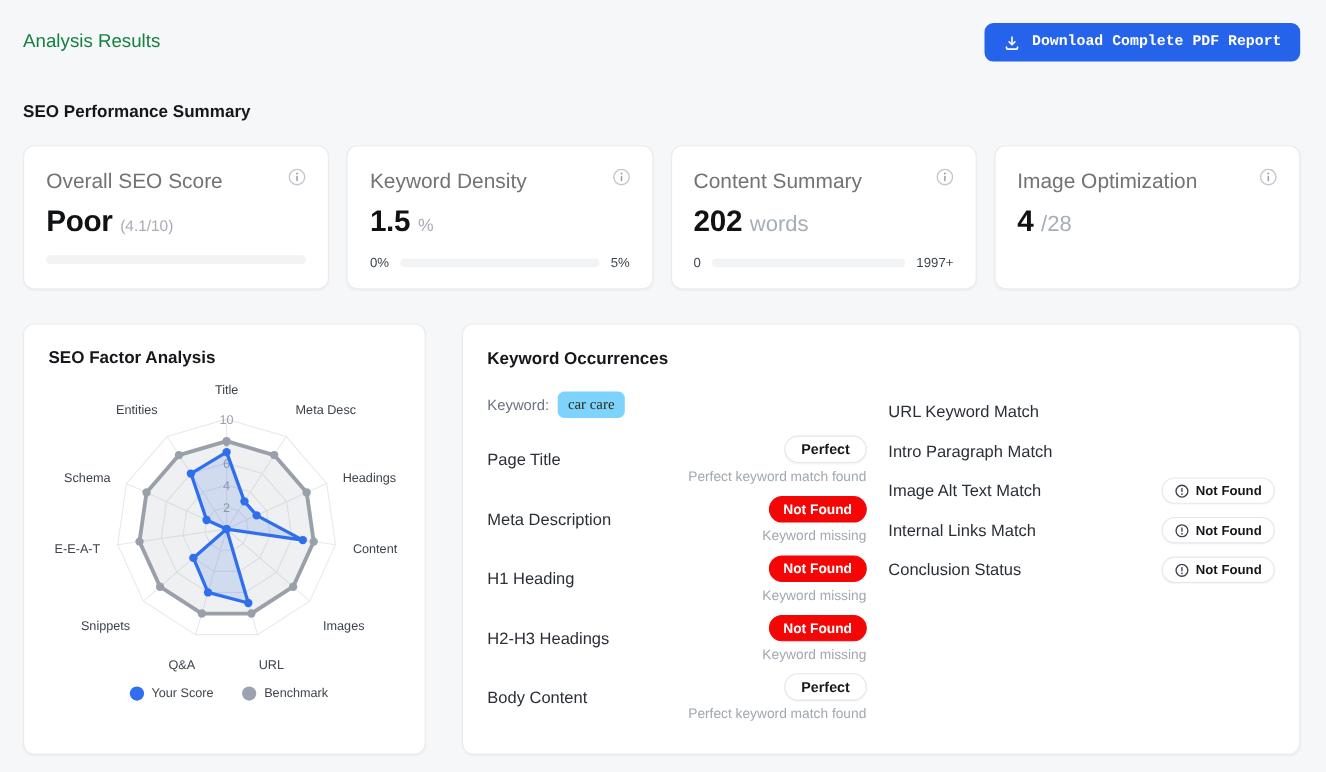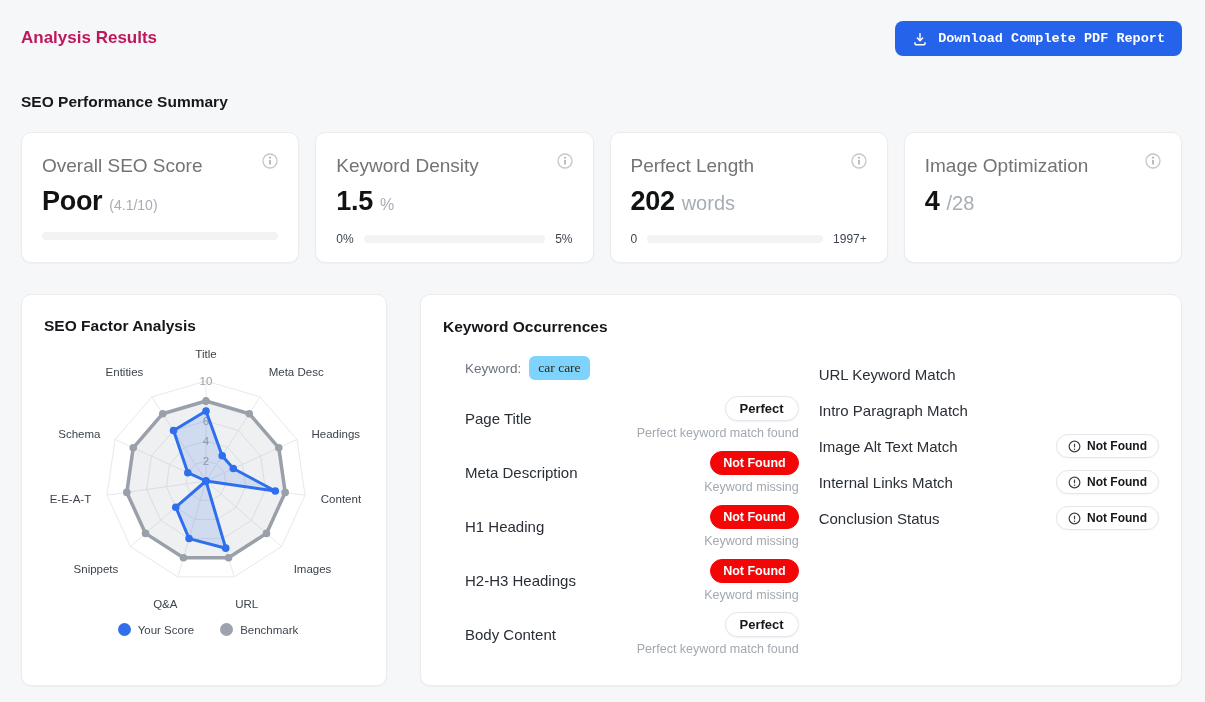--- a/index.html
+++ b/index.html
@@ -6,21 +6,21 @@
   html,body { width:1205px; height:702px; overflow:hidden; }
   body {
     font-family:"Liberation Sans", sans-serif;
     background:#f6f7f9;
     color:#17181a;
   }
   .page { padding:21px 23px 0 21px; }
 
   
   .hdr { display:flex; justify-content:space-between; align-items:flex-start; margin-bottom:37px; }
-  .hdr-title { font-size:17px; font-weight:700; color:#be185d; padding-top:7px; }
+  .hdr-title { font-size:17px; font-weight:400; color:#15803d; padding-top:7px; }
   .dl-btn {
     display:flex; align-items:center; gap:10px;
     background:#2563eb; color:#fff; border:none; border-radius:8px;
     height:35px; padding:0 17px; font-size:13.5px; font-weight:700;
     font-family:Liberation Mono, monospace; cursor:pointer;justify-content:center;
   }
 
   .section-title { font-size:15.5px; font-weight:700; color:#15171a; margin-bottom:21px; }
 
   
@@ -48,21 +48,21 @@
   .bottom { display:flex; gap:33px; }
   .radar-card { width:366px; min-width:366px; height:392px; padding:22px 14px 14px 22px; }
   .panel-title { font-size:15.5px; font-weight:700; color:#15171a; }
   .radar-wrap { margin-top:10px; margin-left:-6px; }
   .legend { display:flex; justify-content:center; gap:26px; margin-top:6px; }
   .leg-item { display:flex; align-items:center; gap:7px; font-size:11.5px; color:#3f4650; }
   .leg-dot { width:13px; height:13px; border-radius:50%; }
 
   
   .kw-card { flex:1; height:392px; padding:23px 22px; }
-  .kw-grid { display:grid; grid-template-columns:1fr 1.02fr; column-gap:20px; margin-top:20px;margin-left:22px; }
+  .kw-grid { display:grid; grid-template-columns:1fr 1.02fr; column-gap:20px; margin-top:20px; }
   .kw-line { display:flex; align-items:center; gap:8px; margin-bottom:11px; }
   .kw-label { font-size:13.5px; color:#6b7280; }
   .kw-chip { background:#7dd3fc; color:#2f2a12; font-size:13.5px; padding:4px 9px; border-radius:6px;font-family:Liberation Serif, serif; }
   .occ-row { display:flex; justify-content:space-between; align-items:center; min-height:54px; }
   .occ-label { font-size:15px; color:#2a2f36; }
   .occ-right { display:flex; flex-direction:column; align-items:flex-end; gap:5px; }
   .badge { border-radius:999px; font-weight:700; white-space:nowrap; }
   .badge.good { background:#fff; border:1px solid #e3e6ea; color:#15171a; font-size:13px; padding:4px 14px; box-shadow:0 1px 2px rgba(16,24,40,.05); }
   .badge.bad  { background:#f40606; border:1px solid #f40606; color:#fff; font-size:12.5px; padding:4px 12px; }
   .occ-note { font-size:12.5px; color:#a2a8b0; }
@@ -137,21 +137,21 @@
       </div>
       <div class="bar-row">
         <span class="bar-cap">0%</span>
         <div class="track"></div>
         <span class="bar-cap">5%</span>
       </div>
     </div>
 
     <div class="card sum-card">
       <div class="sum-top">
-        <span class="sum-label">Perfect Length</span>
+        <span class="sum-label">Content Summary</span>
         <span class="info-ic">
           <svg width="16" height="16" viewBox="0 0 16 16">
               <circle cx="8" cy="8" r="7" fill="none" stroke="#c2c7ce" stroke-width="1.3"></circle>
               <circle cx="8" cy="4.7" r="0.9" fill="#9aa1ab"></circle>
               <rect x="7.3" y="6.8" width="1.4" height="5" rx="0.7" fill="#9aa1ab"></rect>
             </svg>
         </span>
       </div>
       <div class="sum-value">
         <span class="big">202</span>

